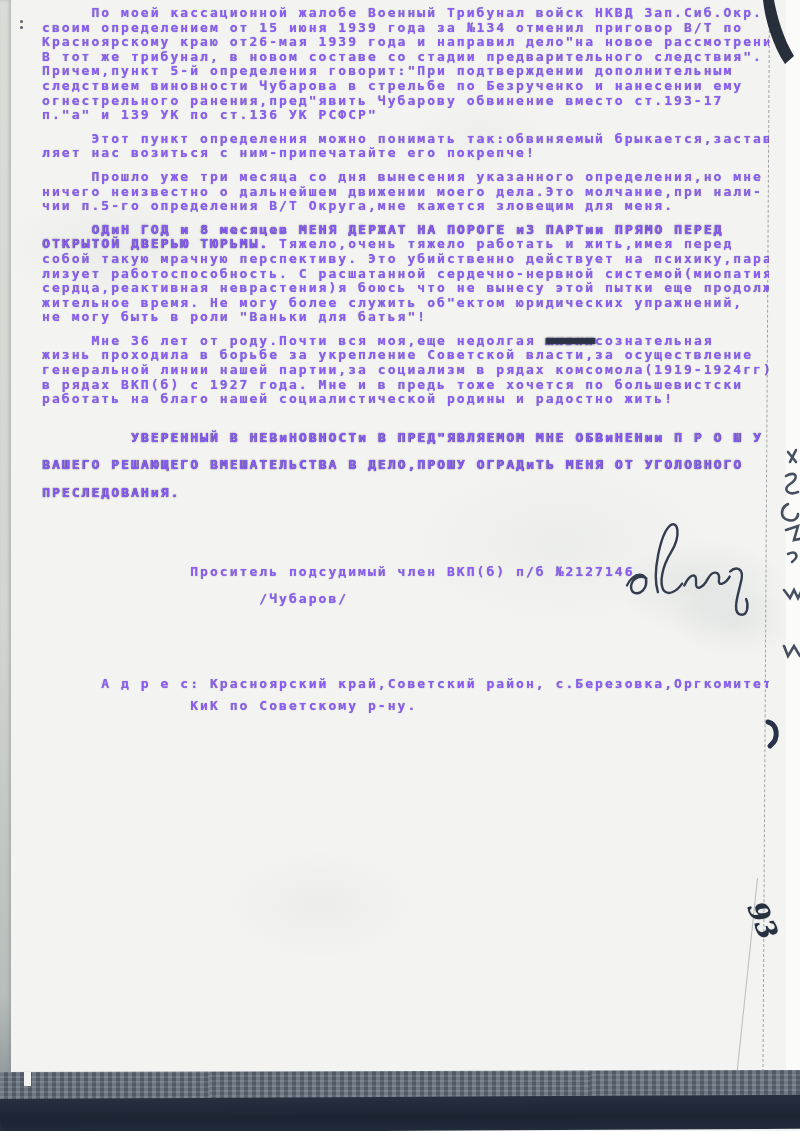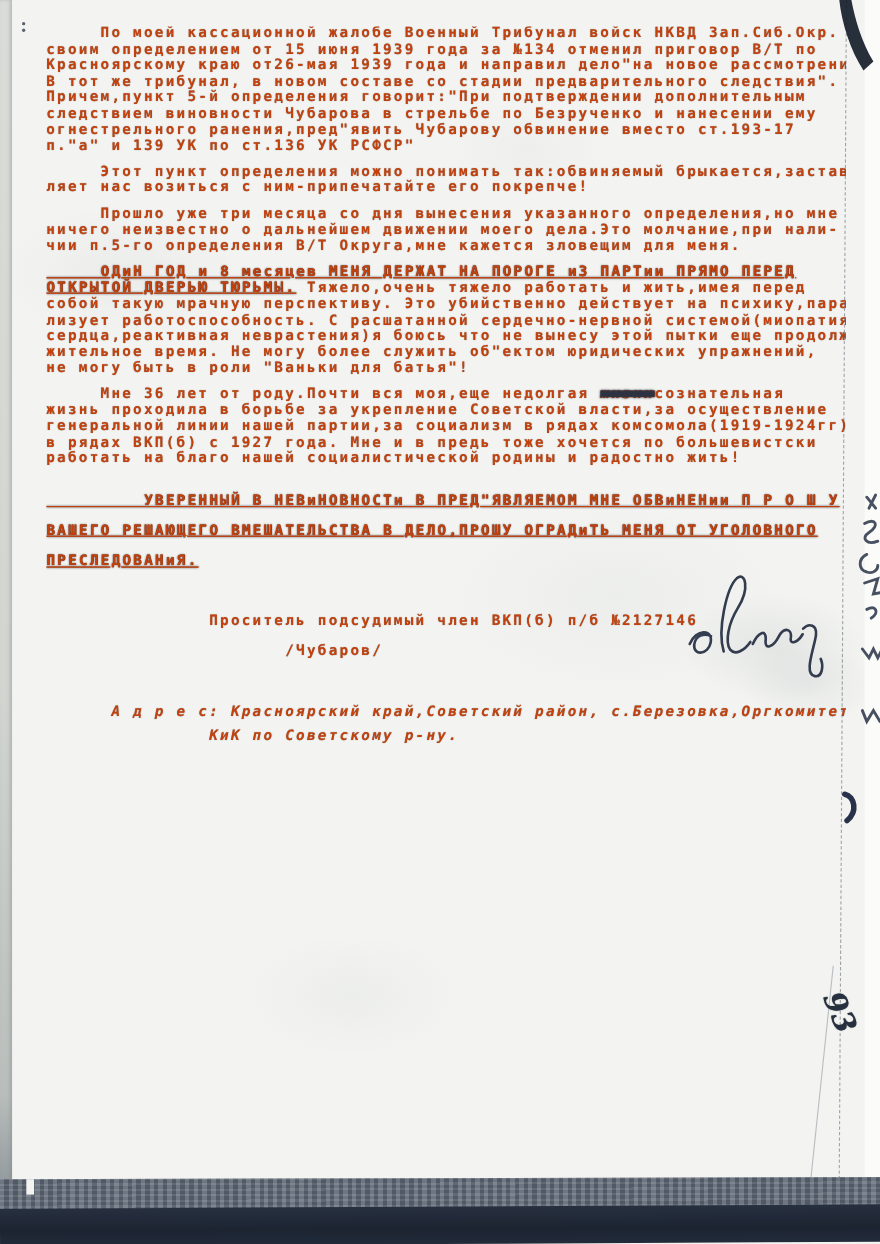--- a/index.html
+++ b/index.html
@@ -49,31 +49,31 @@
     border-left:1px dashed rgba(75,85,100,.50);
     transform:rotate(.35deg);transform-origin:top center;
   }
   #fold2{
     position:absolute;left:757px;top:878px;height:210px;width:0;
     border-left:1px solid rgba(75,85,100,.35);
     transform:rotate(6deg);transform-origin:top center;
   }
   
   #doc{
-    position:absolute;left:42px;top:24px;width:727px;height:1040px;overflow:hidden;
-    font-size:13px;line-height:14.6px;font-weight:700;color:#c2410c;
+    position:absolute;left:42px;top:6px;width:727px;height:1040px;overflow:hidden;
+    font-size:13px;line-height:14.6px;font-weight:700;color:#8b5cf6;
     letter-spacing:2.05px;white-space:pre;
     text-shadow:0 0 1px rgba(45,54,70,.55);
   }
   .p{margin:0 0 9px 0;}
   .p-spaced{line-height:27.5px;margin-top:17px;margin-bottom:0;}
-  .p-sig{line-height:27px;margin-top:27px;margin-bottom:0;}
-  .p-addr{line-height:22px;margin-top:32px;font-style:italic;}
+  .p-sig{line-height:27px;margin-top:52px;margin-bottom:0;}
+  .p-addr{line-height:22px;margin-top:61px;}
   .line{white-space:pre;}
-  .hv{text-shadow:0 0 1.5px rgba(40,48,64,.95),.45px 0 0 currentColor;text-decoration:underline;}
+  .hv{text-shadow:0 0 1.5px rgba(40,48,64,.95),.45px 0 0 currentColor;}
   .st{
     text-decoration:line-through;
     text-decoration-thickness:6px;
     text-decoration-color:rgba(43,52,68,.85);
     text-shadow:0 0 2px rgba(40,48,64,.9),.5px 0 0 currentColor;
     font-style:italic;
   }
   
   #signature{position:absolute;left:612px;top:512px;}
   #margin-hand{position:absolute;left:758px;top:438px;}

